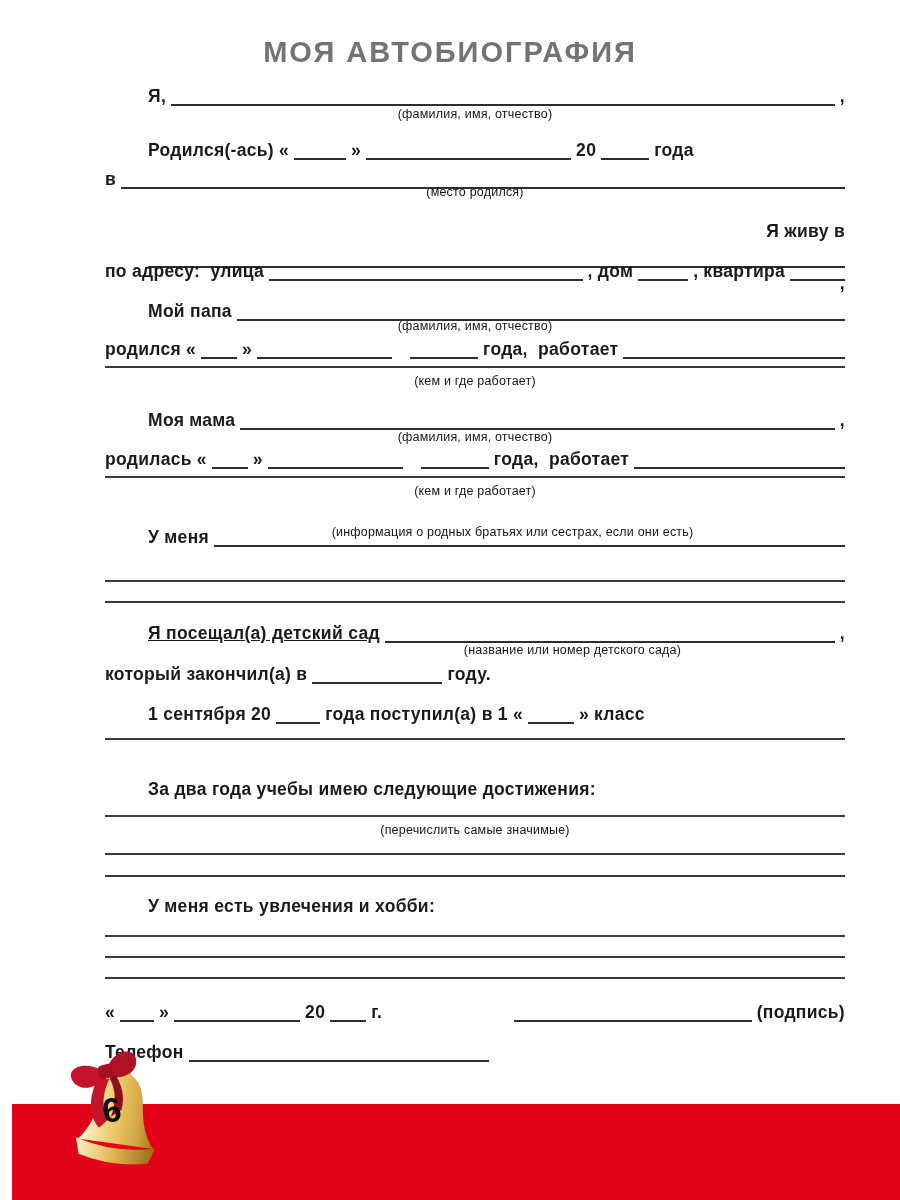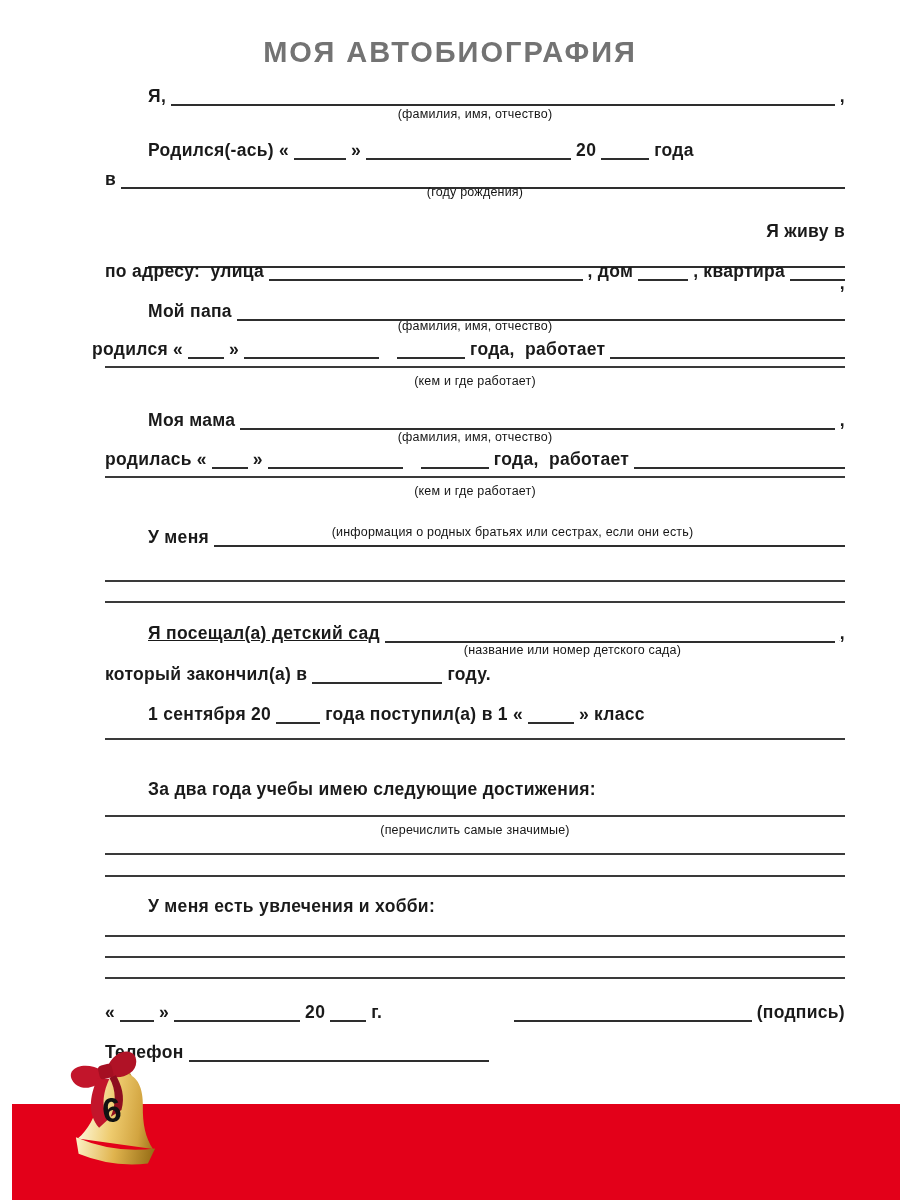--- a/index.html
+++ b/index.html
@@ -58,21 +58,21 @@
     <span class="blank" style="width:205px"></span>
     <span class="t">20</span>
     <span class="blank" style="width:48px"></span>
     <span class="t">года</span>
   </div>
 
   <div class="row" style="top:167px; left:105px; right:55px;">
     <span class="t">в</span>
     <span class="blank flex"></span>
   </div>
-  <div class="hint" style="top:185px;">(году рождения)</div>
+  <div class="hint" style="top:185px;">(место родился)</div>
 
   <div class="row" style="top:221px; left:148px; right:55px;flex-direction:column;">
     <span class="t">Я живу в</span>
     <span class="blank flex"></span>
     <span class="t">,</span>
   </div>
 
   <div class="row" style="top:259px; left:105px; right:55px;">
     <span class="t">по адресу:  улица</span>
     <span class="blank flex"></span>
@@ -83,21 +83,21 @@
     <span class="t">квартира</span>
     <span class="blank" style="width:55px"></span>
   </div>
 
   <div class="row" style="top:299px; left:148px; right:55px;">
     <span class="t">Мой папа</span>
     <span class="blank flex"></span>
   </div>
   <div class="hint" style="top:319px;">(фамилия, имя, отчество)</div>
 
-  <div class="row" style="top:337px; left:92px; right:55px;">
+  <div class="row" style="top:337px; left:105px; right:55px;">
     <span class="t">родился</span>
     <span class="t">«</span>
     <span class="blank" style="width:36px"></span>
     <span class="t">»</span>
     <span class="blank" style="width:135px"></span>
     <span class="spacer" style="width:8px"></span>
     <span class="blank" style="width:68px"></span>
     <span class="t">года,  работает</span>
     <span class="blank flex"></span>
   </div>

